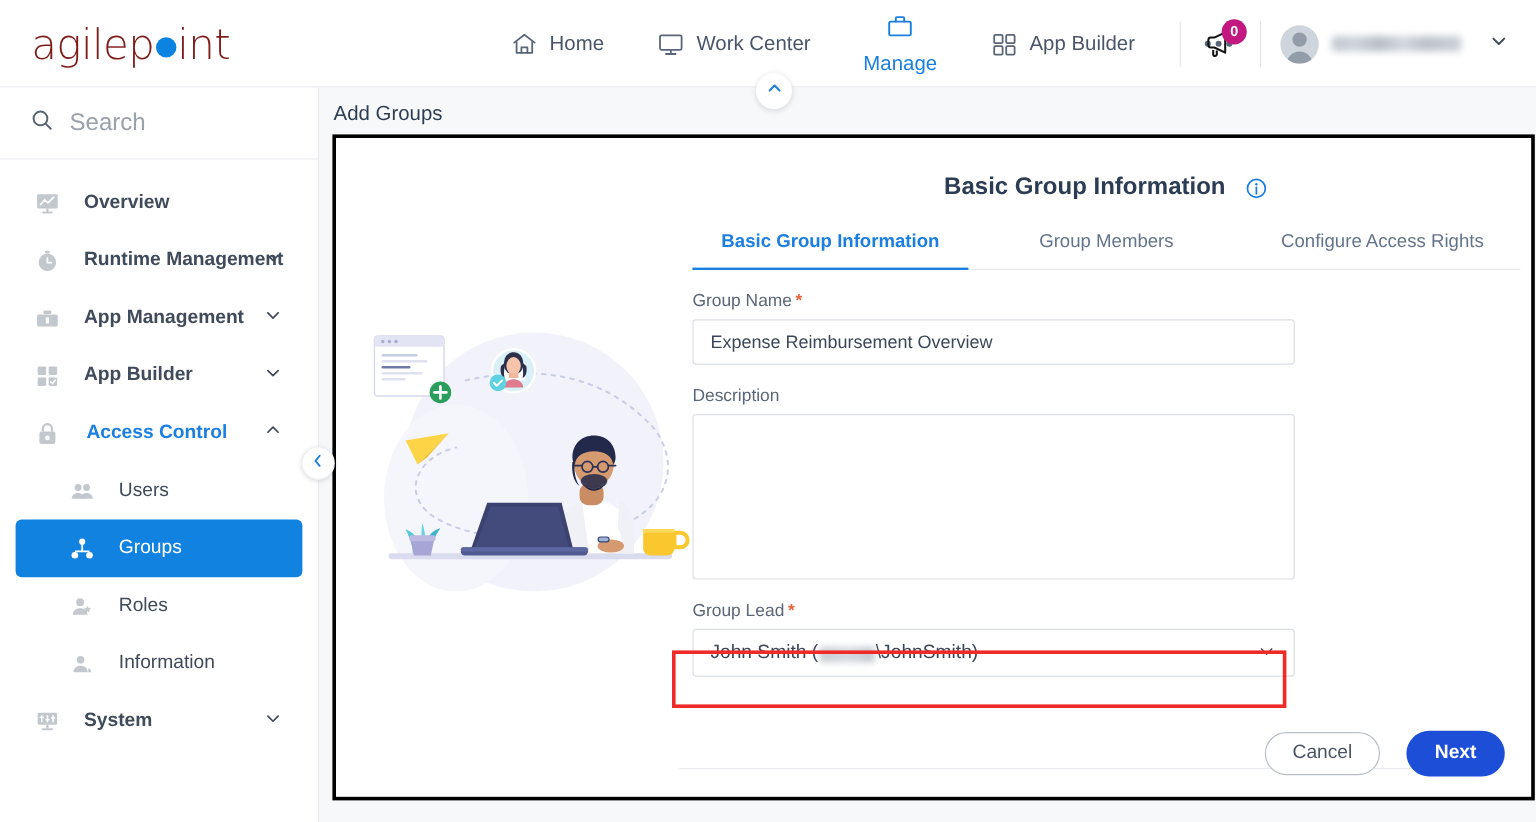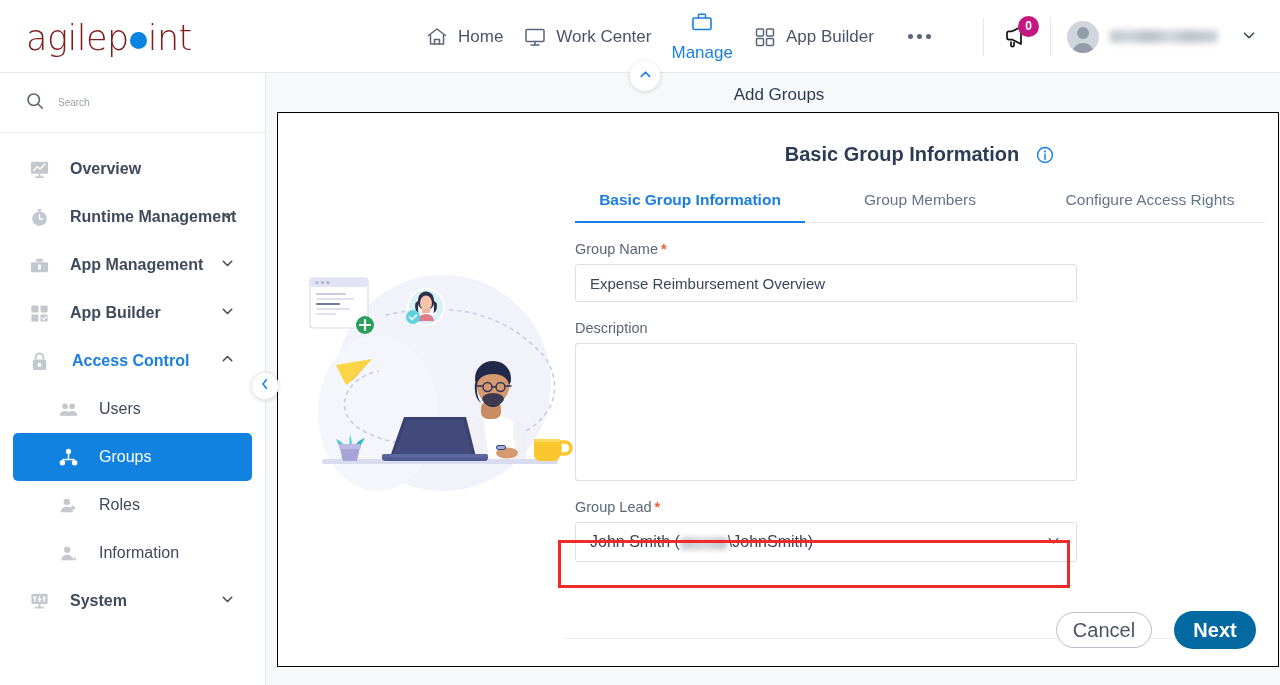--- a/index.html
+++ b/index.html
@@ -27,21 +27,21 @@
   }
   .logo .lg-a { font-family: "DejaVu Sans", sans-serif; font-weight: 300; font-size: 35px; }
   .logo .dot {
     display: inline-block; width: 17px; height: 17px;
     border-radius: 50%; background: #0a84e0;
     margin: 0 1px; position: relative; top: -1px;
   }
 
   .nav {
     position: absolute; left: 425px; top: 0;
-    height: 73px; display: flex; align-items: center; gap: 20px;
+    height: 73px; display: flex; align-items: center; gap: 44px;
   }
   .nav-item {
     display: flex; align-items: center; gap: 9px;
     font-size: 17px; color: #4a5568; cursor: pointer;
   }
   .nav-item.active { color: #1a7fe0; flex-direction: column; }
   .nav-ico { width: 24px; height: 24px; display: block; }
   .nav-dots {
     display: flex; gap: 4px; align-items: center;
     margin-left: 14px; cursor: pointer;
@@ -92,21 +92,21 @@
     width: 266px; height: 612px;
     background: #ffffff;
     border-right: 1px solid #e6e8ec;
   }
   .search-row {
     height: 60px; display: flex; align-items: center;
     padding-left: 25px; gap: 13px;
     border-bottom: 1px solid #ededf0;
     cursor: text;
   }
-  .search-ph { color: #9aa1ab; font-size: 10px; }
+  .search-ph { color: #9aa1ab; font-size: 20px; }
 
   .menu { padding-top: 12px; }
   .mi {
     display: flex; align-items: center;
     height: 48px; margin: 0 13px; padding-left: 13px;
     border-radius: 5px; cursor: pointer; position: relative;
   }
   .mi .mi-ico { width: 26px; display: flex; justify-content: center; flex: none; }
   .mi .mi-lbl { margin-left: 18px; font-size: 16px; color: #3f4a5a; font-weight: bold; }
   .mi.bold .mi-lbl { font-weight: 700; }
@@ -129,36 +129,35 @@
   
   .main {
     position: absolute; top: 73px; left: 266px;
     width: 1014px; height: 612px;
     background: #f7f8fa;
   }
   .page-header {
     position: absolute; top: 0; left: 0; width: 1014px; height: 44px;
     display: flex; align-items: center; padding-left: 12px;
     background: #f7f8fa;
-    justify-content: center;
   }
   .page-title { font-size: 17px; color: #2c3c52; }
   .collapse-top {
     position: absolute; left: 364px; top: -12px;
     width: 30px; height: 30px; border-radius: 50%;
     background: #fff; box-shadow: 0 1px 5px rgba(0,0,0,.15);
     display: flex; align-items: center; justify-content: center;
     cursor: pointer; z-index: 25;
   }
 
   .card {
     position: absolute; top: 39px; left: 11px;
     width: 1002px; height: 555px;
     background: #ffffff;
-    border: 1px solid #000000;
+    border: 3px solid #000000;
   }
 
   
   .illus { position: absolute; left: 20px; top: 150px; width: 280px; height: 240px; }
 
   
   .formcol { position: absolute; left: 297px; top: 0; width: 690px; height: 555px; }
   .form-title-row {
     display: flex; align-items: center; justify-content: center;
     gap: 16px; margin-top: 30px;
@@ -214,30 +213,30 @@
 
   .divider {
     position: absolute; left: 286px; top: 525px;
     width: 665px; height: 1px; background: #e9ebee;
   }
   .btnrow {
     position: absolute; right: 22px; bottom: 17px;
     display: flex; align-items: center; gap: 22px;
   }
   .btn {
-    border-radius: 22px; font-size: 20px; cursor: pointer;
+    border-radius: 22px; font-size: 16px; cursor: pointer;
     display: flex; align-items: center; justify-content: center;
     font-family: "Liberation Sans", sans-serif;
   }
   .btn-cancel {
     width: 96px; height: 36px; background: #fff;
     border: 1px solid #b9bfc7; color: #4b5563;
   }
   .btn-next {
-    width: 82px; height: 38px; background: #0369a1;
+    width: 82px; height: 38px; background: #1d4ed8;
     border: none; color: #fff; font-weight: 700;
   }
 </style>
 </head>
 <body>
 
 <div class="topbar">
 
   <div class="logo">
     <span class="lg-a">agilep</span>

